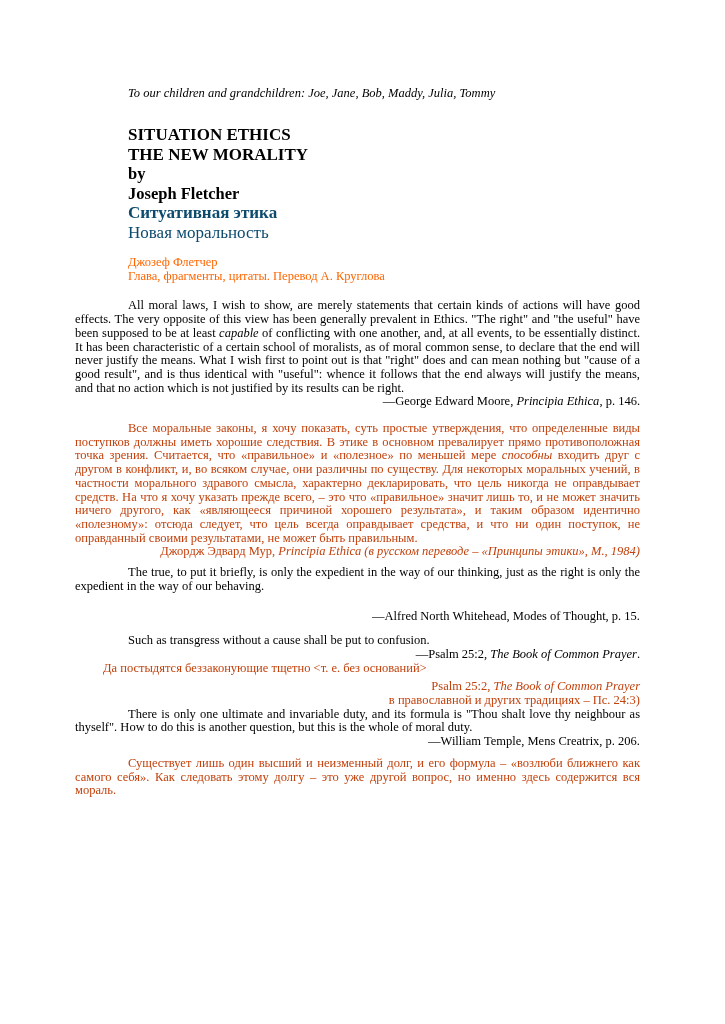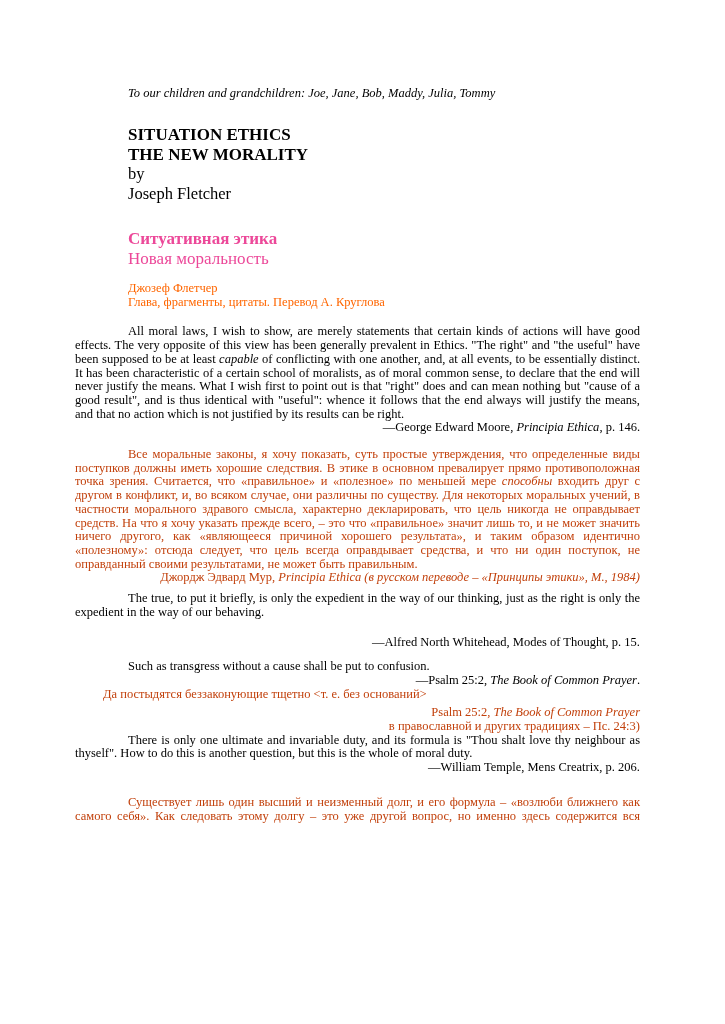--- a/index.html
+++ b/index.html
@@ -22,23 +22,23 @@
 
   .dedication {
     font-style: italic;
     font-size: 12.5px;
     line-height: 14px;
     text-indent: 53px;
   }
 
   .title-block { margin-top: 25px; text-indent: 53px; font-size: 17px; line-height: 19.5px; }
   .title-line { font-weight: bold; }
-  .title-reg  { font-weight: normal; font-size: 16.5px; }
+  .title-reg  { font-weight: bold; font-size: 16.5px; }
 
-  .ru-heading { margin-top: 26px; text-indent: 53px; font-size: 17px; line-height: 19.5px; color: #ec4899; }
+  .ru-heading { text-indent: 53px; font-size: 17px; line-height: 19.5px; color: #0c4a6e; }
   .ru-heading .h-bold { font-weight: bold; }
 
   .ru-byline { margin-top: 13px; text-indent: 53px; font-size: 12.5px; line-height: 14.2px; color: #ff6600; }
 
   .body-par {
     font-size: 12.5px;
     line-height: 13.7px;
     text-align: justify;
     text-indent: 53px;
   }
@@ -51,21 +51,21 @@
   .red { color: #c2410c; }
 
   .q-moore-en   { margin-top: 16px; }
   .q-moore-ru   { margin-top: 13px; }
   .q-james      { margin-top: 7px; }
   .q-whitehead  { margin-top: 17px; }
   .psalm-block  { margin-top: 10px; }
   .psalm-ru-line { font-size: 12.5px; line-height: 13.7px; text-indent: 28px; }
   .psalm-red-attr { margin-top: 4px; font-size: 12.5px; line-height: 14.2px; text-align: right; }
   .q-temple     { }
-  .final-ru     { margin-top: 21px; }
+  .final-ru     { margin-top: 8px; }
 
   .page-indicator {
     position: absolute;
     left: 271px;
     top: 1006px;
     width: 62px;
     height: 18px;
     border-radius: 9px;
     background: #3c4043;
     opacity: 0.85;

